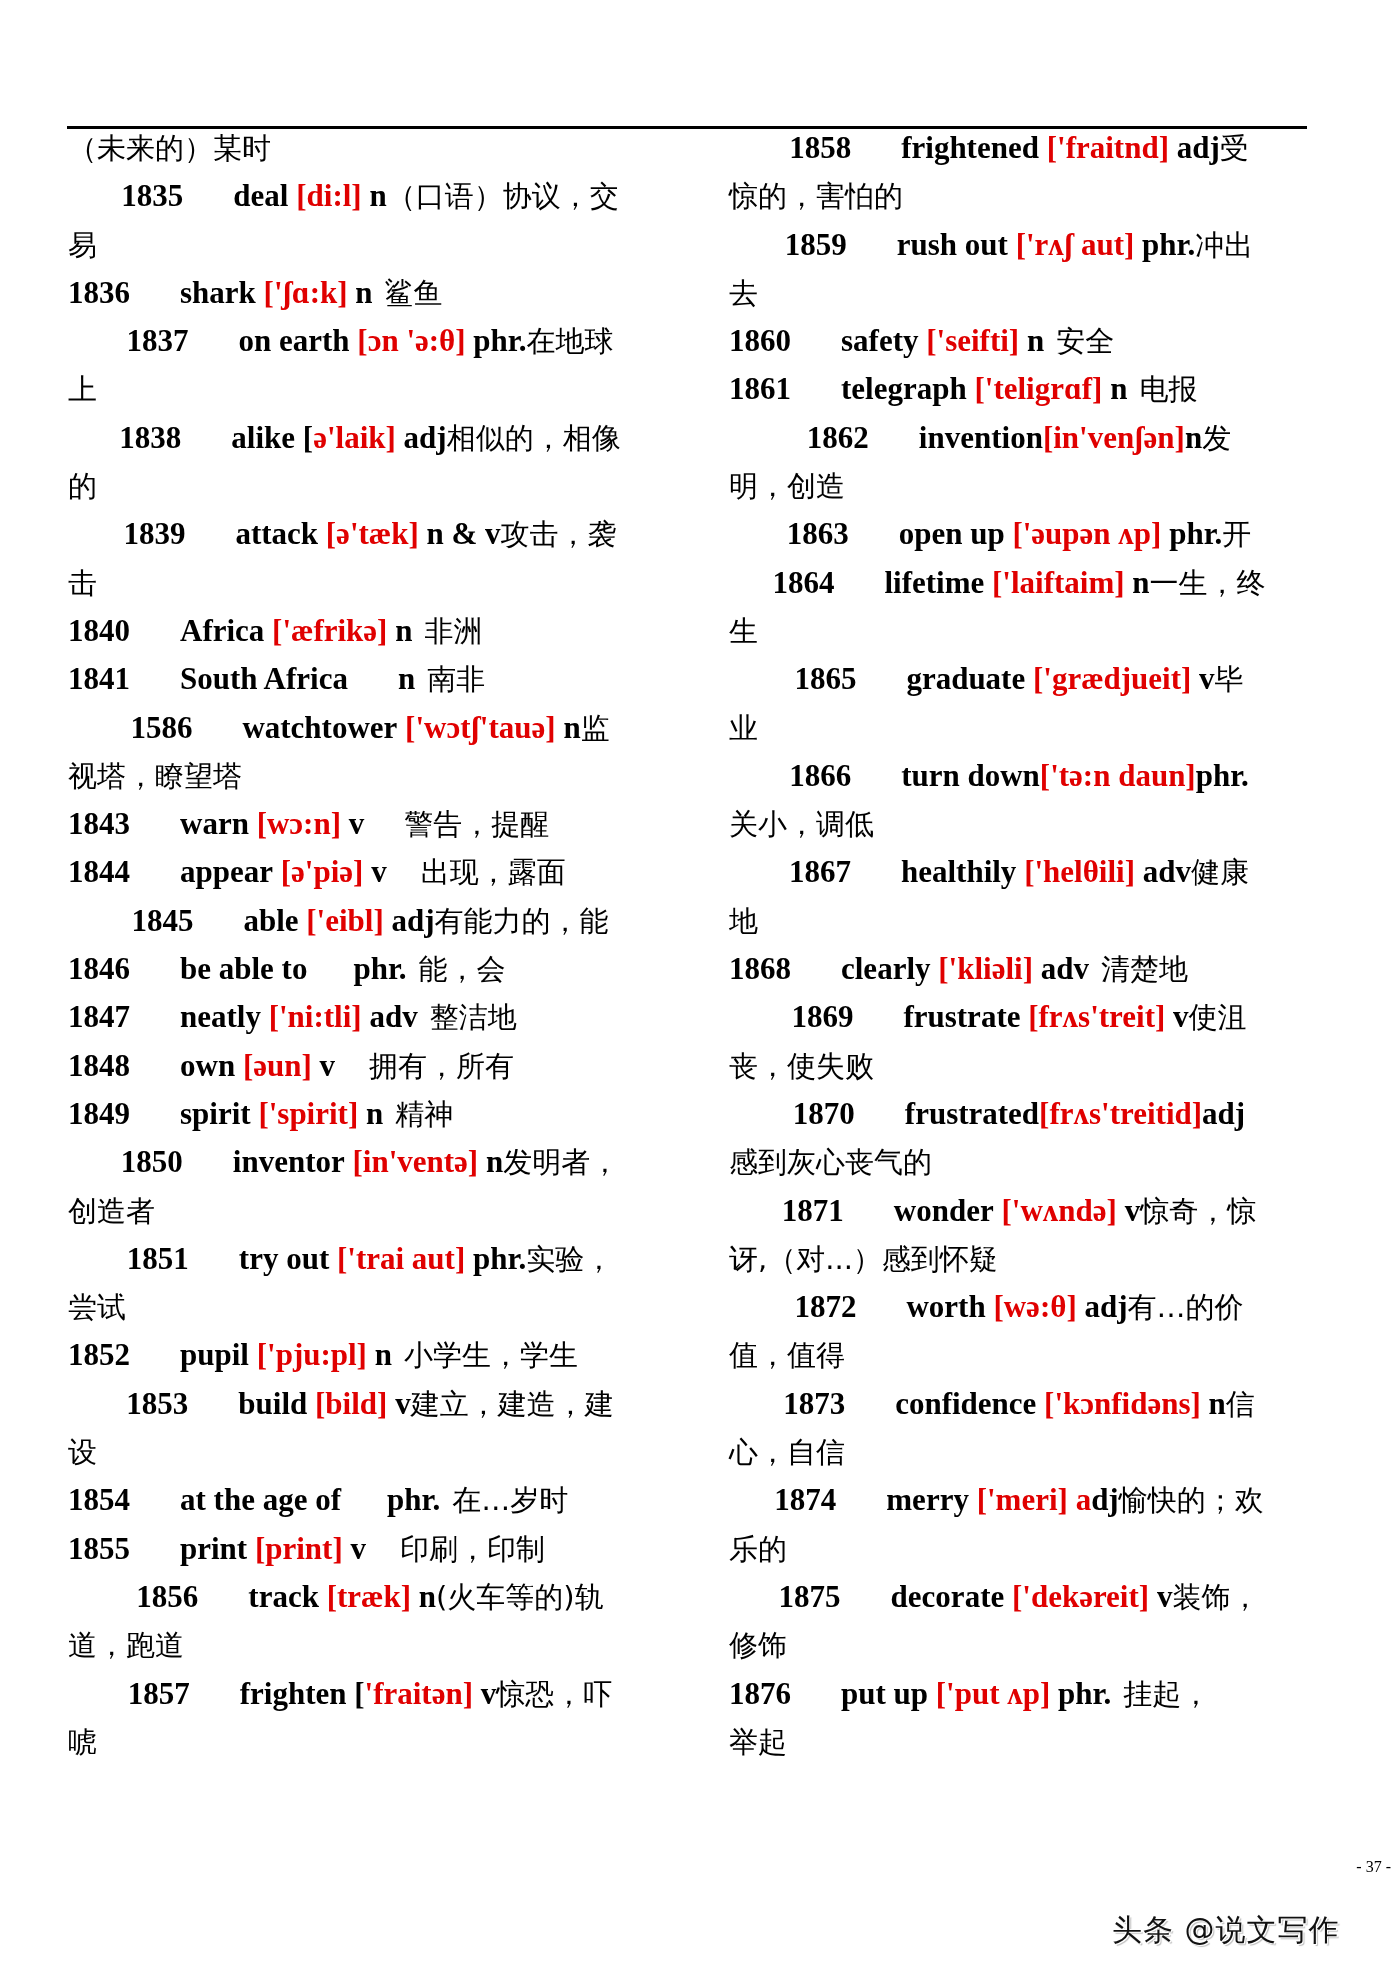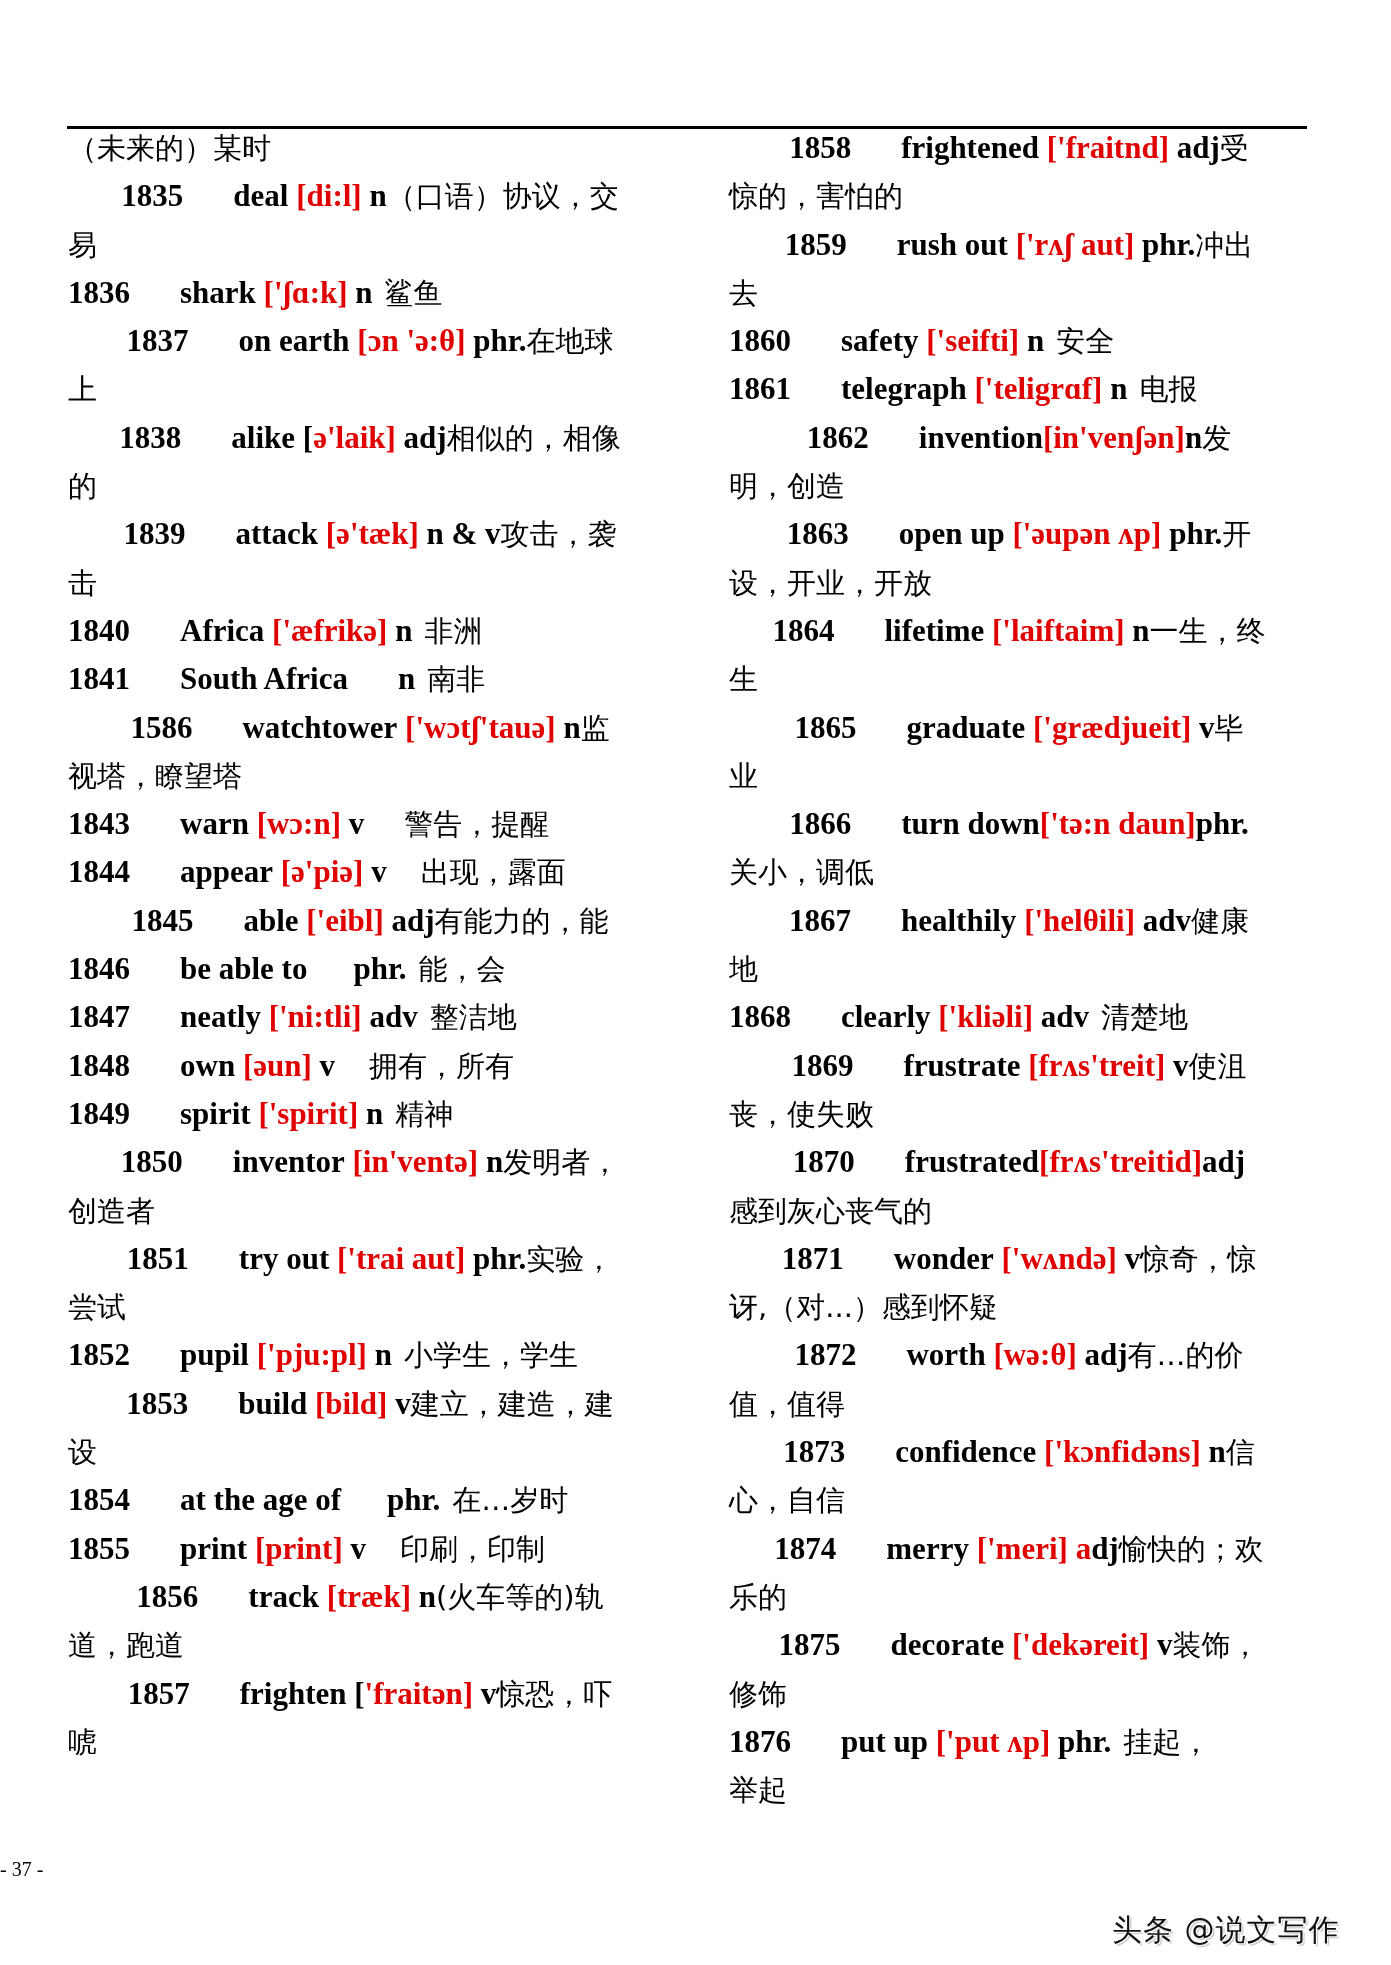--- a/index.html
+++ b/index.html
@@ -21,22 +21,22 @@
   .line.just { justify-content: center; }
   .num { font-weight: bold; display: inline-block; min-width: 112px; }
   .word { font-weight: bold; }
   .ipa { font-weight: bold; color: #e00000; }
   .ipa .blk { color: #000; }
   .pos { font-weight: bold; }
   .pos .red { color: #e00000; }
   .zh { font-family: "DejaVu Sans", "Liberation Sans", sans-serif; font-size: 29px; font-weight: normal; }
   .sp { display: inline-block; width: 12px; }
   .page-num {
-    position: absolute; left: 0; width: 1391px; top: 1858px; text-align: left;
-    font-size: 20px; font-family: "Liberation Serif", serif;
+    position: absolute; left: 0; width: 1391px; top: 1858px; text-align: right;
+    font-size: 16px; font-family: "Liberation Serif", serif;
   }
   .watermark {
     position: absolute; left: 1112px; top: 1910px;
     font-family: "DejaVu Sans", "Liberation Sans", sans-serif; font-size: 30px;
     color: #111; text-shadow: 1px 1px 0 #fff, -1px -1px 0 #fff, 2px 2px 1px rgba(0,0,0,0.25);
     letter-spacing: 1px;
   }
 </style>
 </head>
 <body>
@@ -231,23 +231,20 @@
     <span class="zh">发</span>
   </div>
   <div class="line">
       <span class="zh">明，创造</span>
     </div>
 
   <div class="line just">
     <span><span class="num">1863</span><span class="word">open up</span> <span class="ipa">['əupən ʌp]</span> <span class="pos">phr.</span></span>
     <span class="zh">开</span>
   </div>
-  <div class="line">
-      <span class="zh">设，开业，开放</span>
-    </div>
 
   <div class="line just">
     <span><span class="num">1864</span><span class="word">lifetime</span> <span class="ipa">['laiftaim]</span> <span class="pos">n</span></span>
     <span class="zh">一生，终</span>
   </div>
   <div class="line">
       <span class="zh">生</span>
     </div>
 
   <div class="line just">

